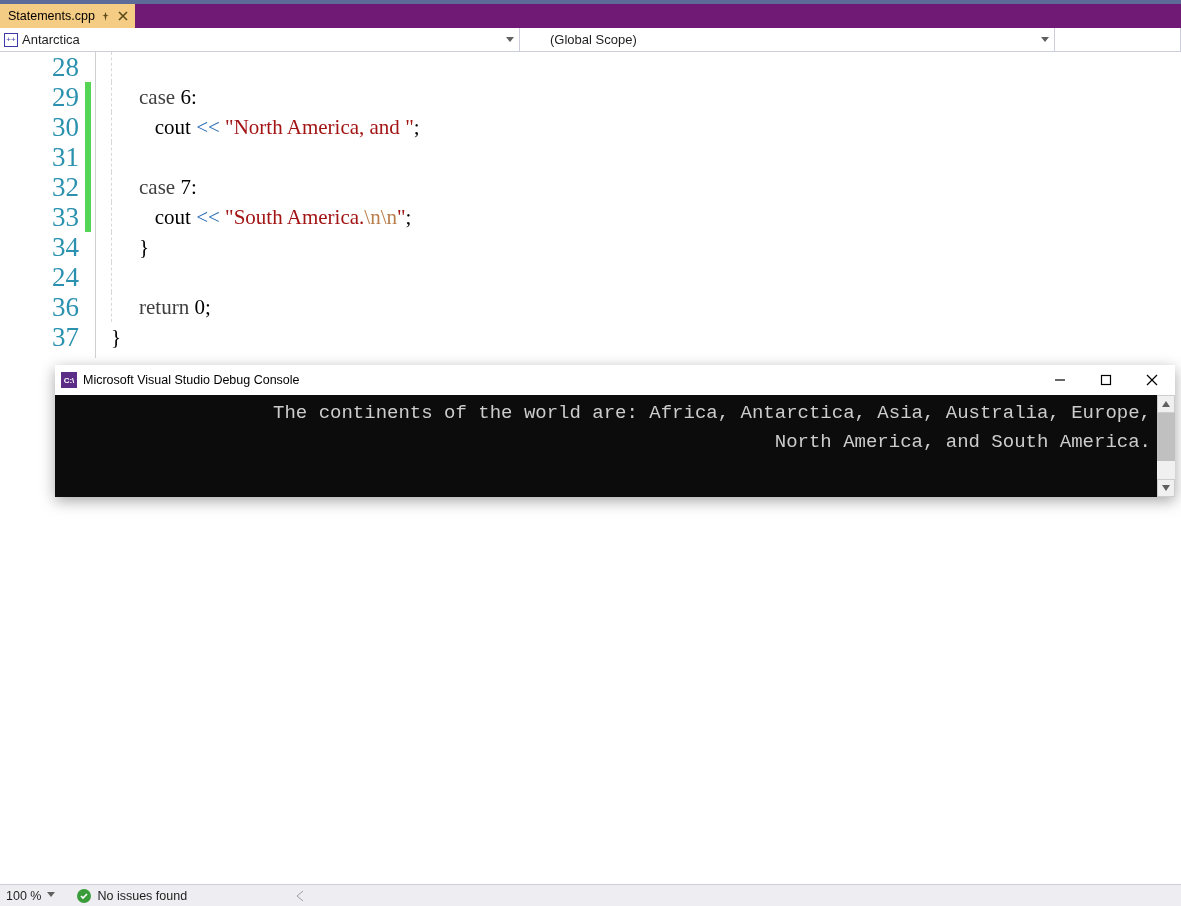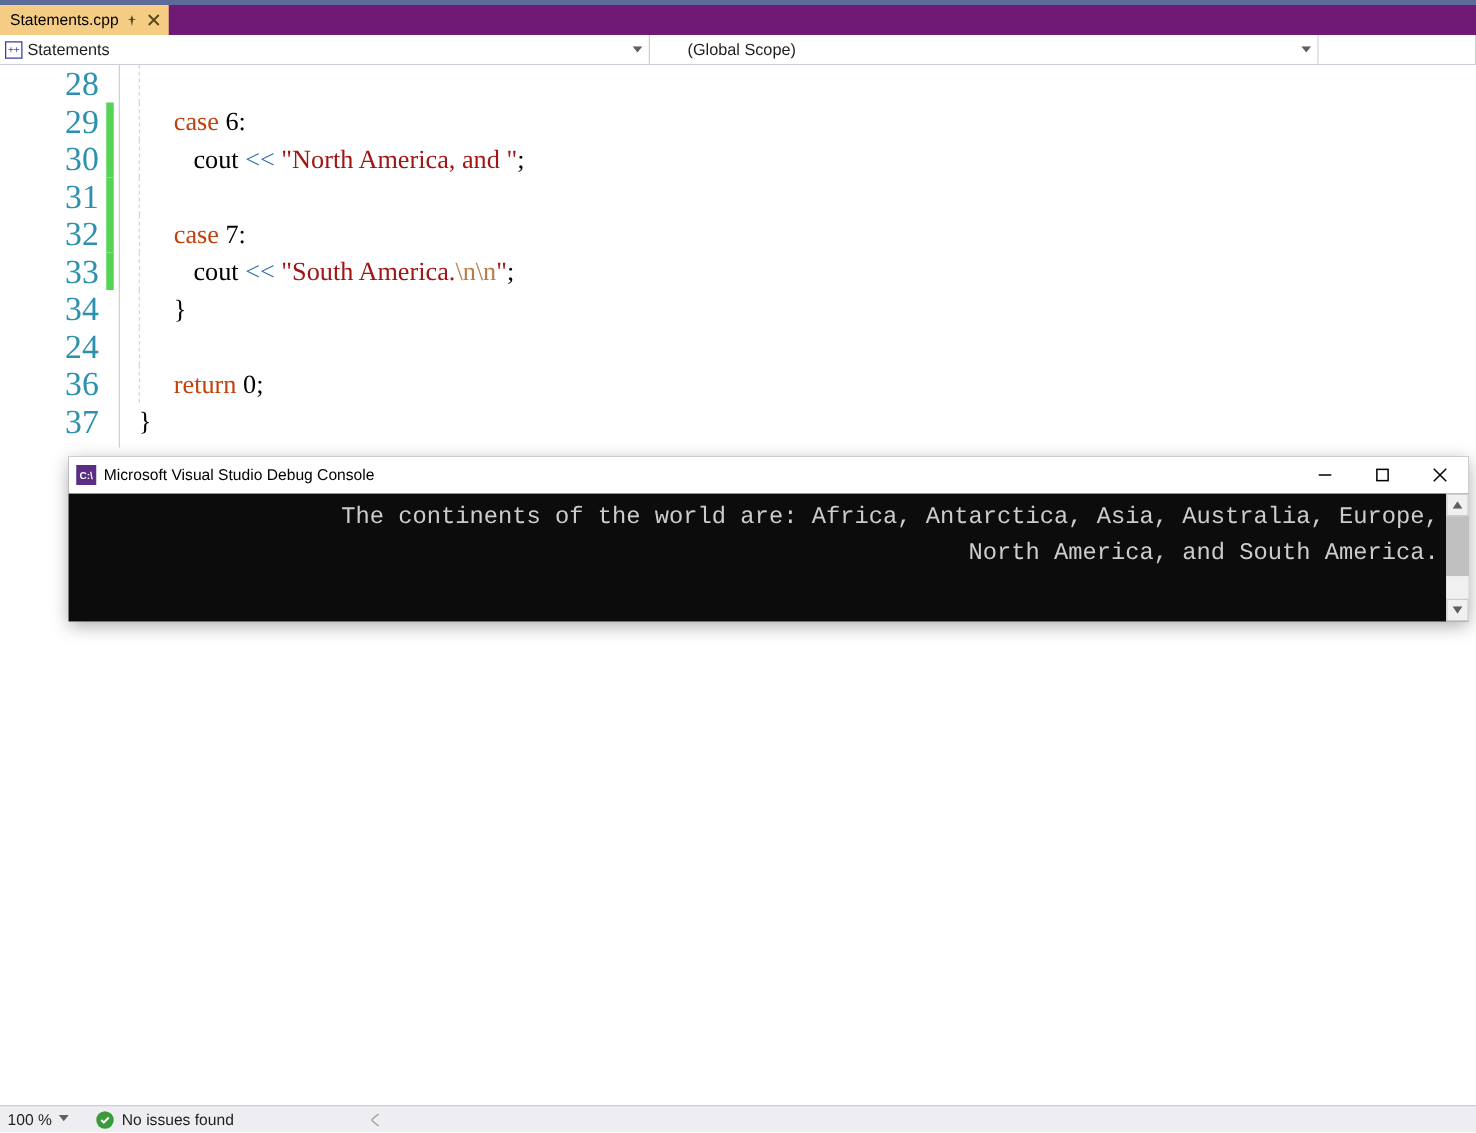--- a/index.html
+++ b/index.html
@@ -43,21 +43,21 @@
   .outlinebar { width: 20px; position: relative; }
   .outlinebar .vline { position: absolute; left: 4px; top: 0; bottom: 0; border-left: 1px solid #d0d0d0; }
 
   .codecol { flex: 1; position: relative; }
   .codeline {
     height: 30px; line-height: 30px;
     font-family: "Times New Roman", serif; font-size: 21px;
     white-space: pre; position: relative;
   }
   .guide { color: #d0d0d0; display: inline-block; width: 28px; border-left: 1px dashed #d7d7d7; height: 30px; vertical-align: top; }
-  .kw  { color: #c2410c; } 
+  .kw  { color: #404040; } 
   .op  { color: #2b6db5; } 
   .num { color: #000; }
   .str { color: #a31515; }
   .esc { color: #b97d4b; }
 
   
   .console {
     position: absolute; left: 55px; top: 365px; width: 1120px; height: 132px;
     box-shadow: 0 4px 14px rgba(0,0,0,.35);
     display: flex; flex-direction: column; background: #000;
@@ -119,21 +119,21 @@
         <svg width="10" height="10" viewBox="0 0 10 10">
             <path d="M1 1 L9 9 M9 1 L1 9" stroke="#5a4a1a" stroke-width="1.6"></path>
           </svg>
       </span>
     </div>
   </div>
 
   <div class="scopebar">
     <div class="scopecell scopecell1">
       <span class="cppicon">++</span>
-      <span>Statements</span>
+      <span>Antarctica</span>
       <span class="dd">
         <svg width="8" height="6" viewBox="0 0 8 6">
             <path d="M0 0 L4 5 L8 0 Z" fill="#606060"></path>
           </svg>
       </span>
     </div>
     <div class="scopecell scopecell2">
       <span>(Global Scope)</span>
       <span class="dd">
         <svg width="8" height="6" viewBox="0 0 8 6">

